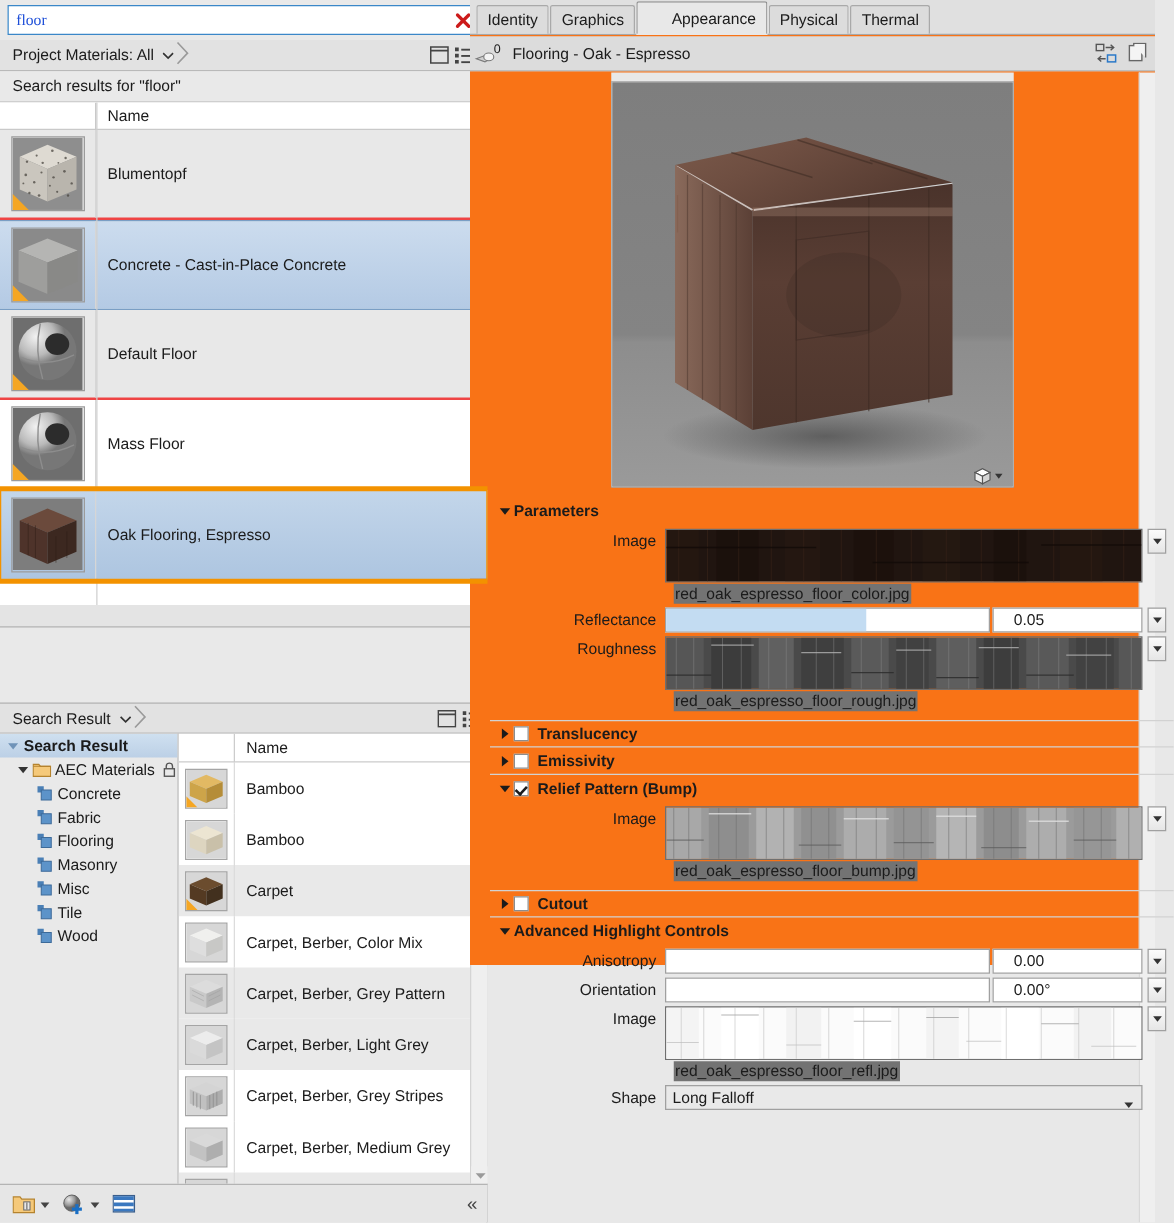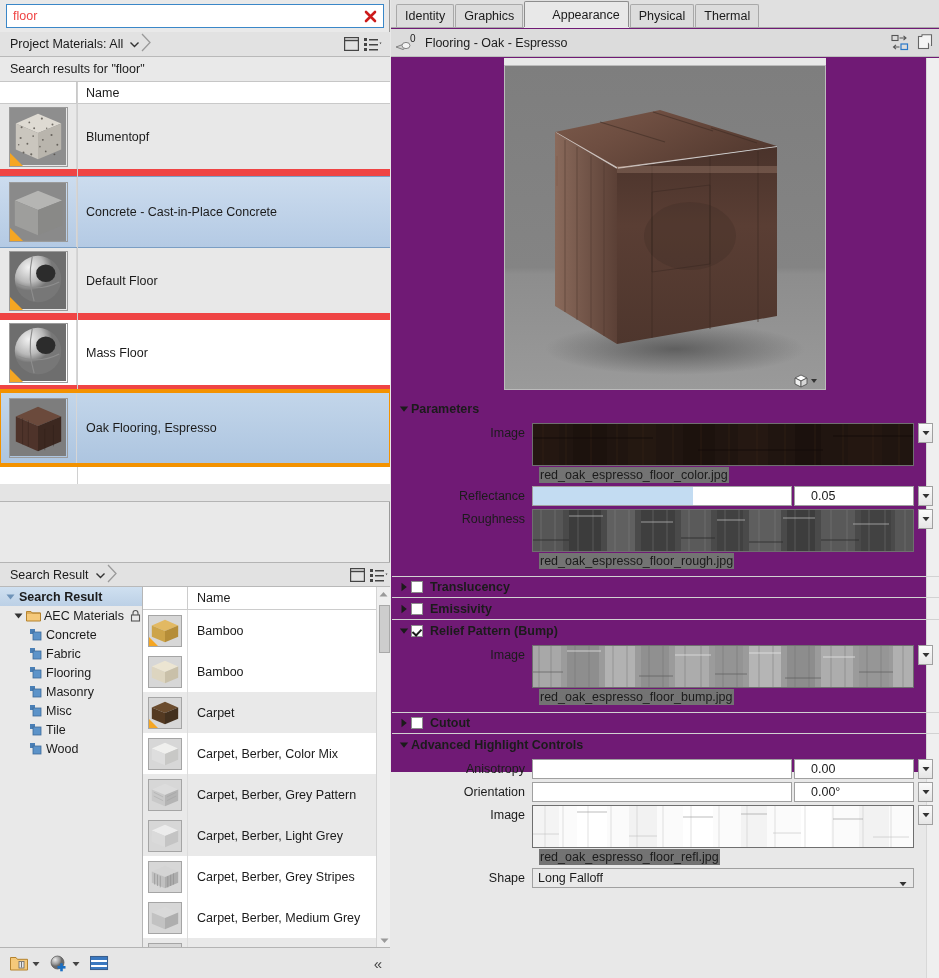--- a/index.html
+++ b/index.html
@@ -21,22 +21,22 @@
   }
 
   
   .search-row {
     position: absolute; left: 6px; top: 4px; width: 378px; height: 24px;
     background: #ffffff; border: 1px solid #3a87c8;
     display: flex; align-items: center;
   }
   .search-input {
     flex: 1; border: none; outline: none; background: transparent;
-    font-family: Liberation Sans, sans-serif; font-size: 12.5px;
-    padding-left: 6px; color: #ef4444;
+    font-family: Liberation Serif, serif; font-size: 12.5px;
+    padding-left: 6px; color: #1d4ed8;
   }
   .search-clear {
     width: 26px; height: 22px; display: flex; align-items: center; justify-content: center;
     cursor: pointer;
   }
   .search-clear svg { display: block; }
 
   
   .pm-bar {
     position: absolute; left: 0; top: 32px; width: 390px; height: 25px;
@@ -67,21 +67,21 @@
     background: #ffffff; overflow: hidden;
   }
   .tl-header {
     height: 22px; background: #ffffff; border-bottom: 1px solid #c9c9c9;
     display: flex; align-items: center;
   }
   .tl-header .col-thumb { width: 77px; border-right: 1px solid #c9c9c9; height: 22px; }
   .tl-header .col-name { padding-left: 9px; font-size: 12.5px; }
   .tl-row {
     height: 72px; display: flex; align-items: stretch; position: relative;
-    border-bottom: 7px solid #ef4444;
+    border-bottom: 2px solid #ef4444;
     cursor: pointer;
   }
   .tl-row .thumb-cell {
     width: 77px; display: flex; align-items: center; justify-content: center;
     border-right: 1px solid #d6d6d6;
   }
   .tl-row .name-cell {
     flex: 1; display: flex; align-items: center; padding-left: 9px; font-size: 12.5px;
   }
   .tl-row.alt { background: #e8e8e8; }
@@ -189,22 +189,22 @@
     background: #e6e6e6; border-top: 1px solid #b4b4b4;
     display: flex; align-items: center;
   }
   .lt-item { display: flex; align-items: center; margin-left: 10px; cursor: pointer; }
   .lt-caret { margin-left: 3px; }
   .lt-spacer { flex: 1; }
   .lt-collapse { margin-right: 10px; cursor: pointer; font-size: 15px; color: #444; letter-spacing: -2px; }
 
   
   .right-pane {
-    position: absolute; left: 391px; top: 0; width: 548px; height: 772px;
-    background: #701a75;
+    position: absolute; left: 376px; top: 0; width: 548px; height: 772px;
+    background: #f97316;
   }
   .tabs {
     position: absolute; left: 0; top: 0; width: 548px; height: 28px;
     background: #e0e0e0; border-bottom: 1px solid #a8a8a8;
     display: flex; align-items: flex-end; padding-left: 5px;
   }
   .tab {
     height: 23px; padding: 0 8px; display: flex; align-items: center;
     font-size: 12.5px; background: #dcdcdc;
     border: 1px solid #a9a9a9; border-bottom: none;

